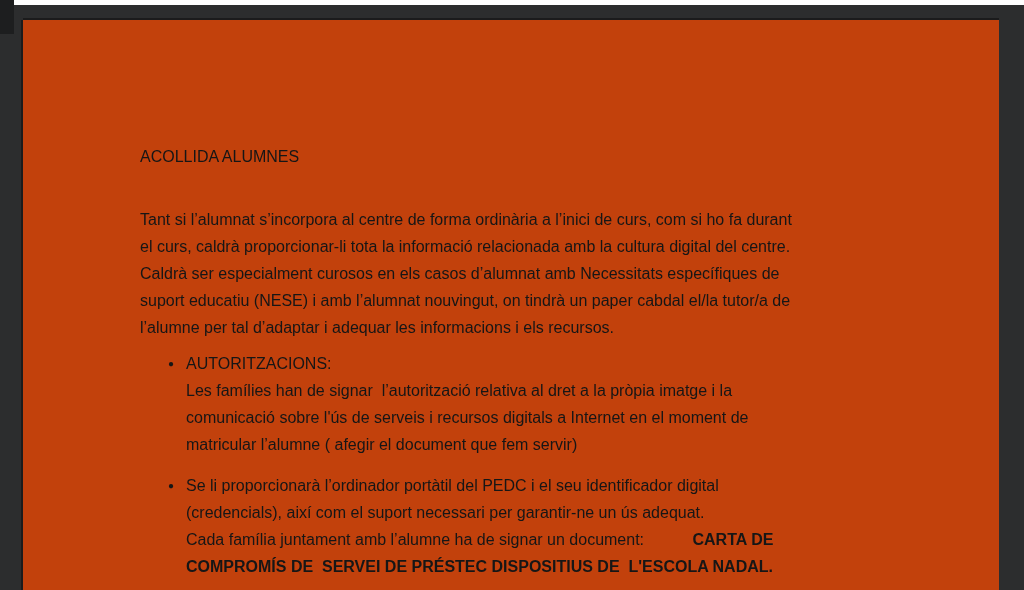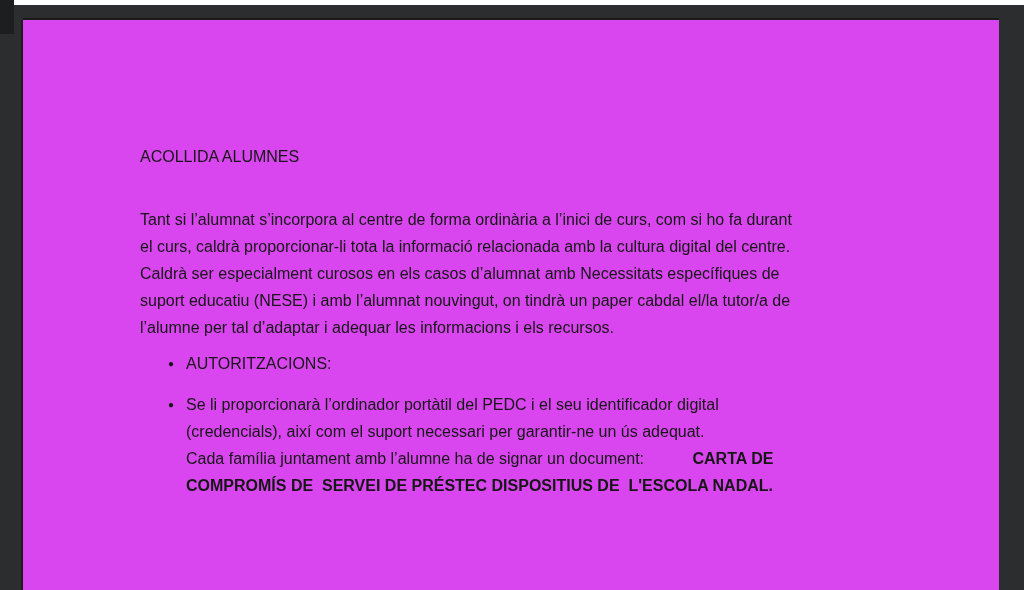--- a/index.html
+++ b/index.html
@@ -28,21 +28,21 @@
   .corner-tl {
     position: absolute;
     left: 0; top: 0;
     width: 14px; height: 34px;
     background: #1d1e1f;
   }
   .page {
     position: absolute;
     left: 23px; top: 20px;
     width: 976px; height: 570px;
-    background: #d946ef;
+    background: #c2410c;
     box-shadow: -2px 0 0 #1b1b1c, 0 -2px 0 #1b1b1c;
   }
   .content {
     position: absolute;
     left: 117px; top: 123px;
     width: 756px;
     color: #161616;
     font-size: 16px;
     line-height: 27px;
   }
@@ -107,20 +107,23 @@
 el curs, caldrà proporcionar-li tota la informació relacionada amb la cultura digital del centre.
 Caldrà ser especialment curosos en els casos d’alumnat amb Necessitats específiques de
 suport educatiu (NESE) i amb l’alumnat nouvingut, on tindrà un paper cabdal el/la tutor/a de
 l’alumne per tal d’adaptar i adequar les informacions i els recursos.</p>
 
       <ul class="bullet-list">
 
         <li>
           <span class="bullet">●</span>
           <div class="li-heading">AUTORITZACIONS:</div>
+          <div class="li-body">Les famílies han de signar  l’autorització relativa al dret a la pròpia imatge i la
+comunicació sobre l'ús de serveis i recursos digitals a Internet en el moment de
+matricular l’alumne ( afegir el document que fem servir)</div>
         </li>
 
         <li>
           <span class="bullet">●</span>
           <div class="li-body"><span>Se li proporcionarà l’ordinador portàtil del PEDC i el seu identificador digital
 (credencials), així com el suport necessari per garantir-ne un ús adequat.
 Cada família juntament amb l’alumne ha de signar un document: </span><span class="bold">CARTA DE
 COMPROMÍS DE  SERVEI DE PRÉSTEC DISPOSITIUS DE  L'ESCOLA NADAL.</span></div>
         </li>
 

